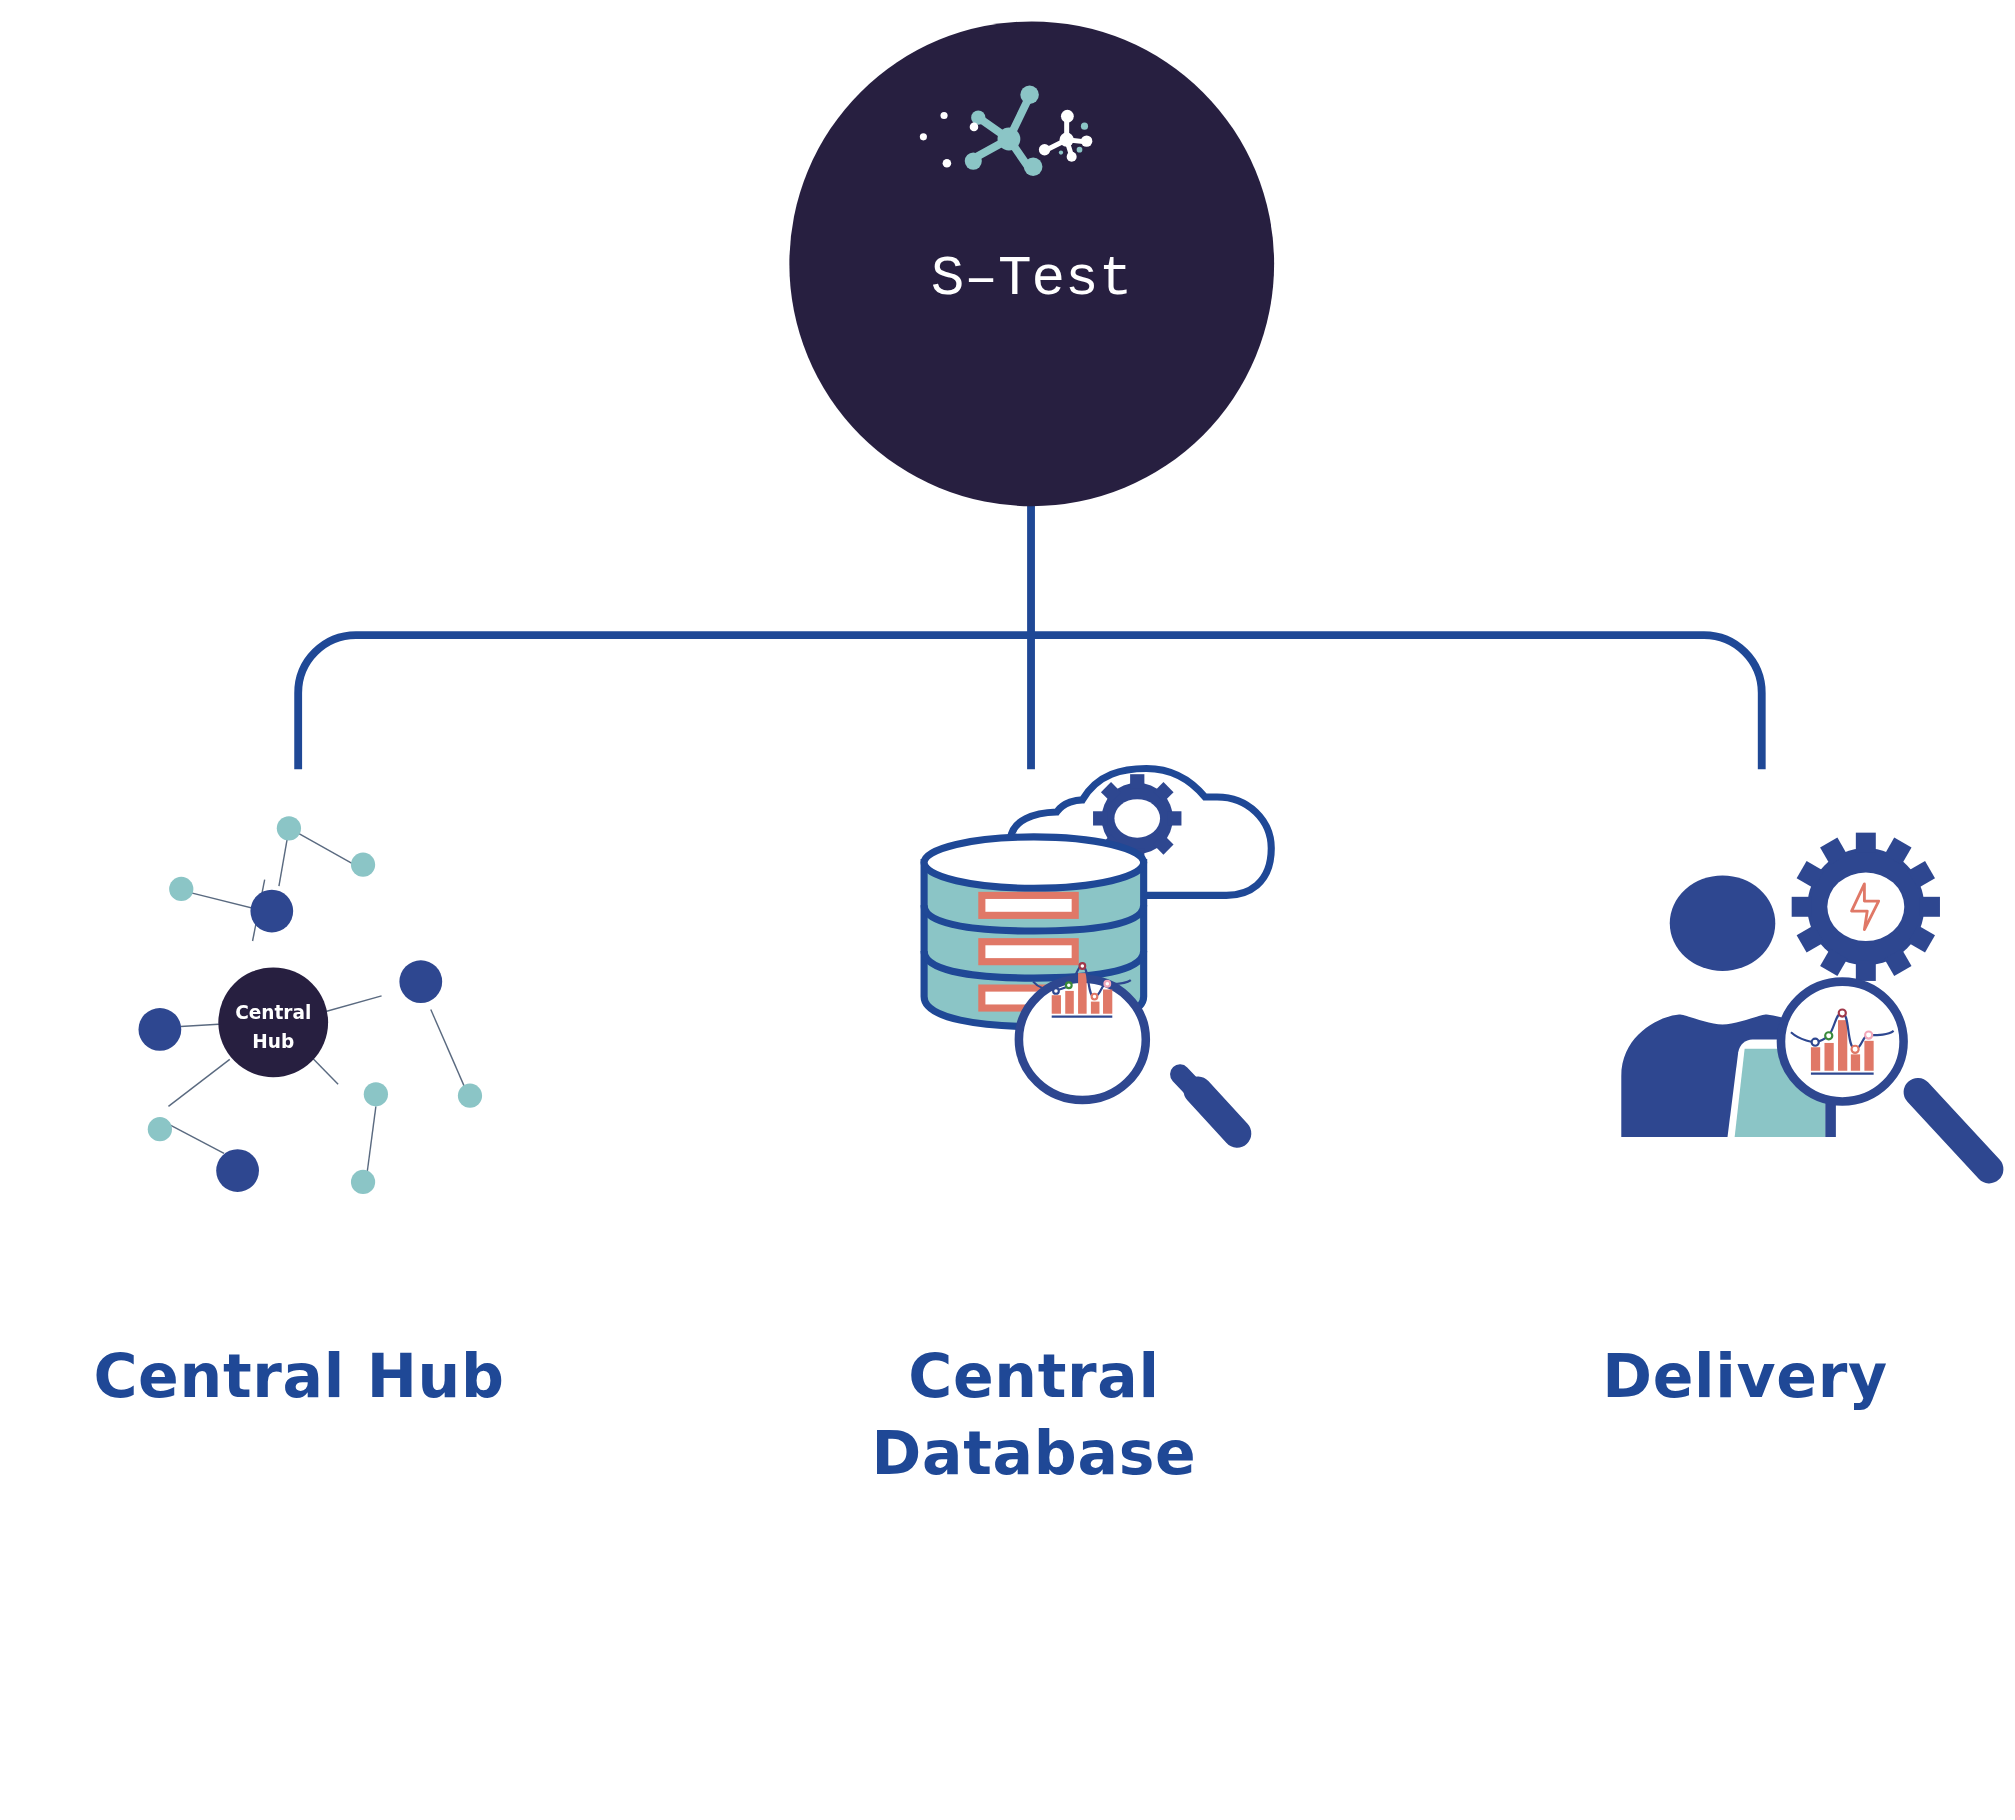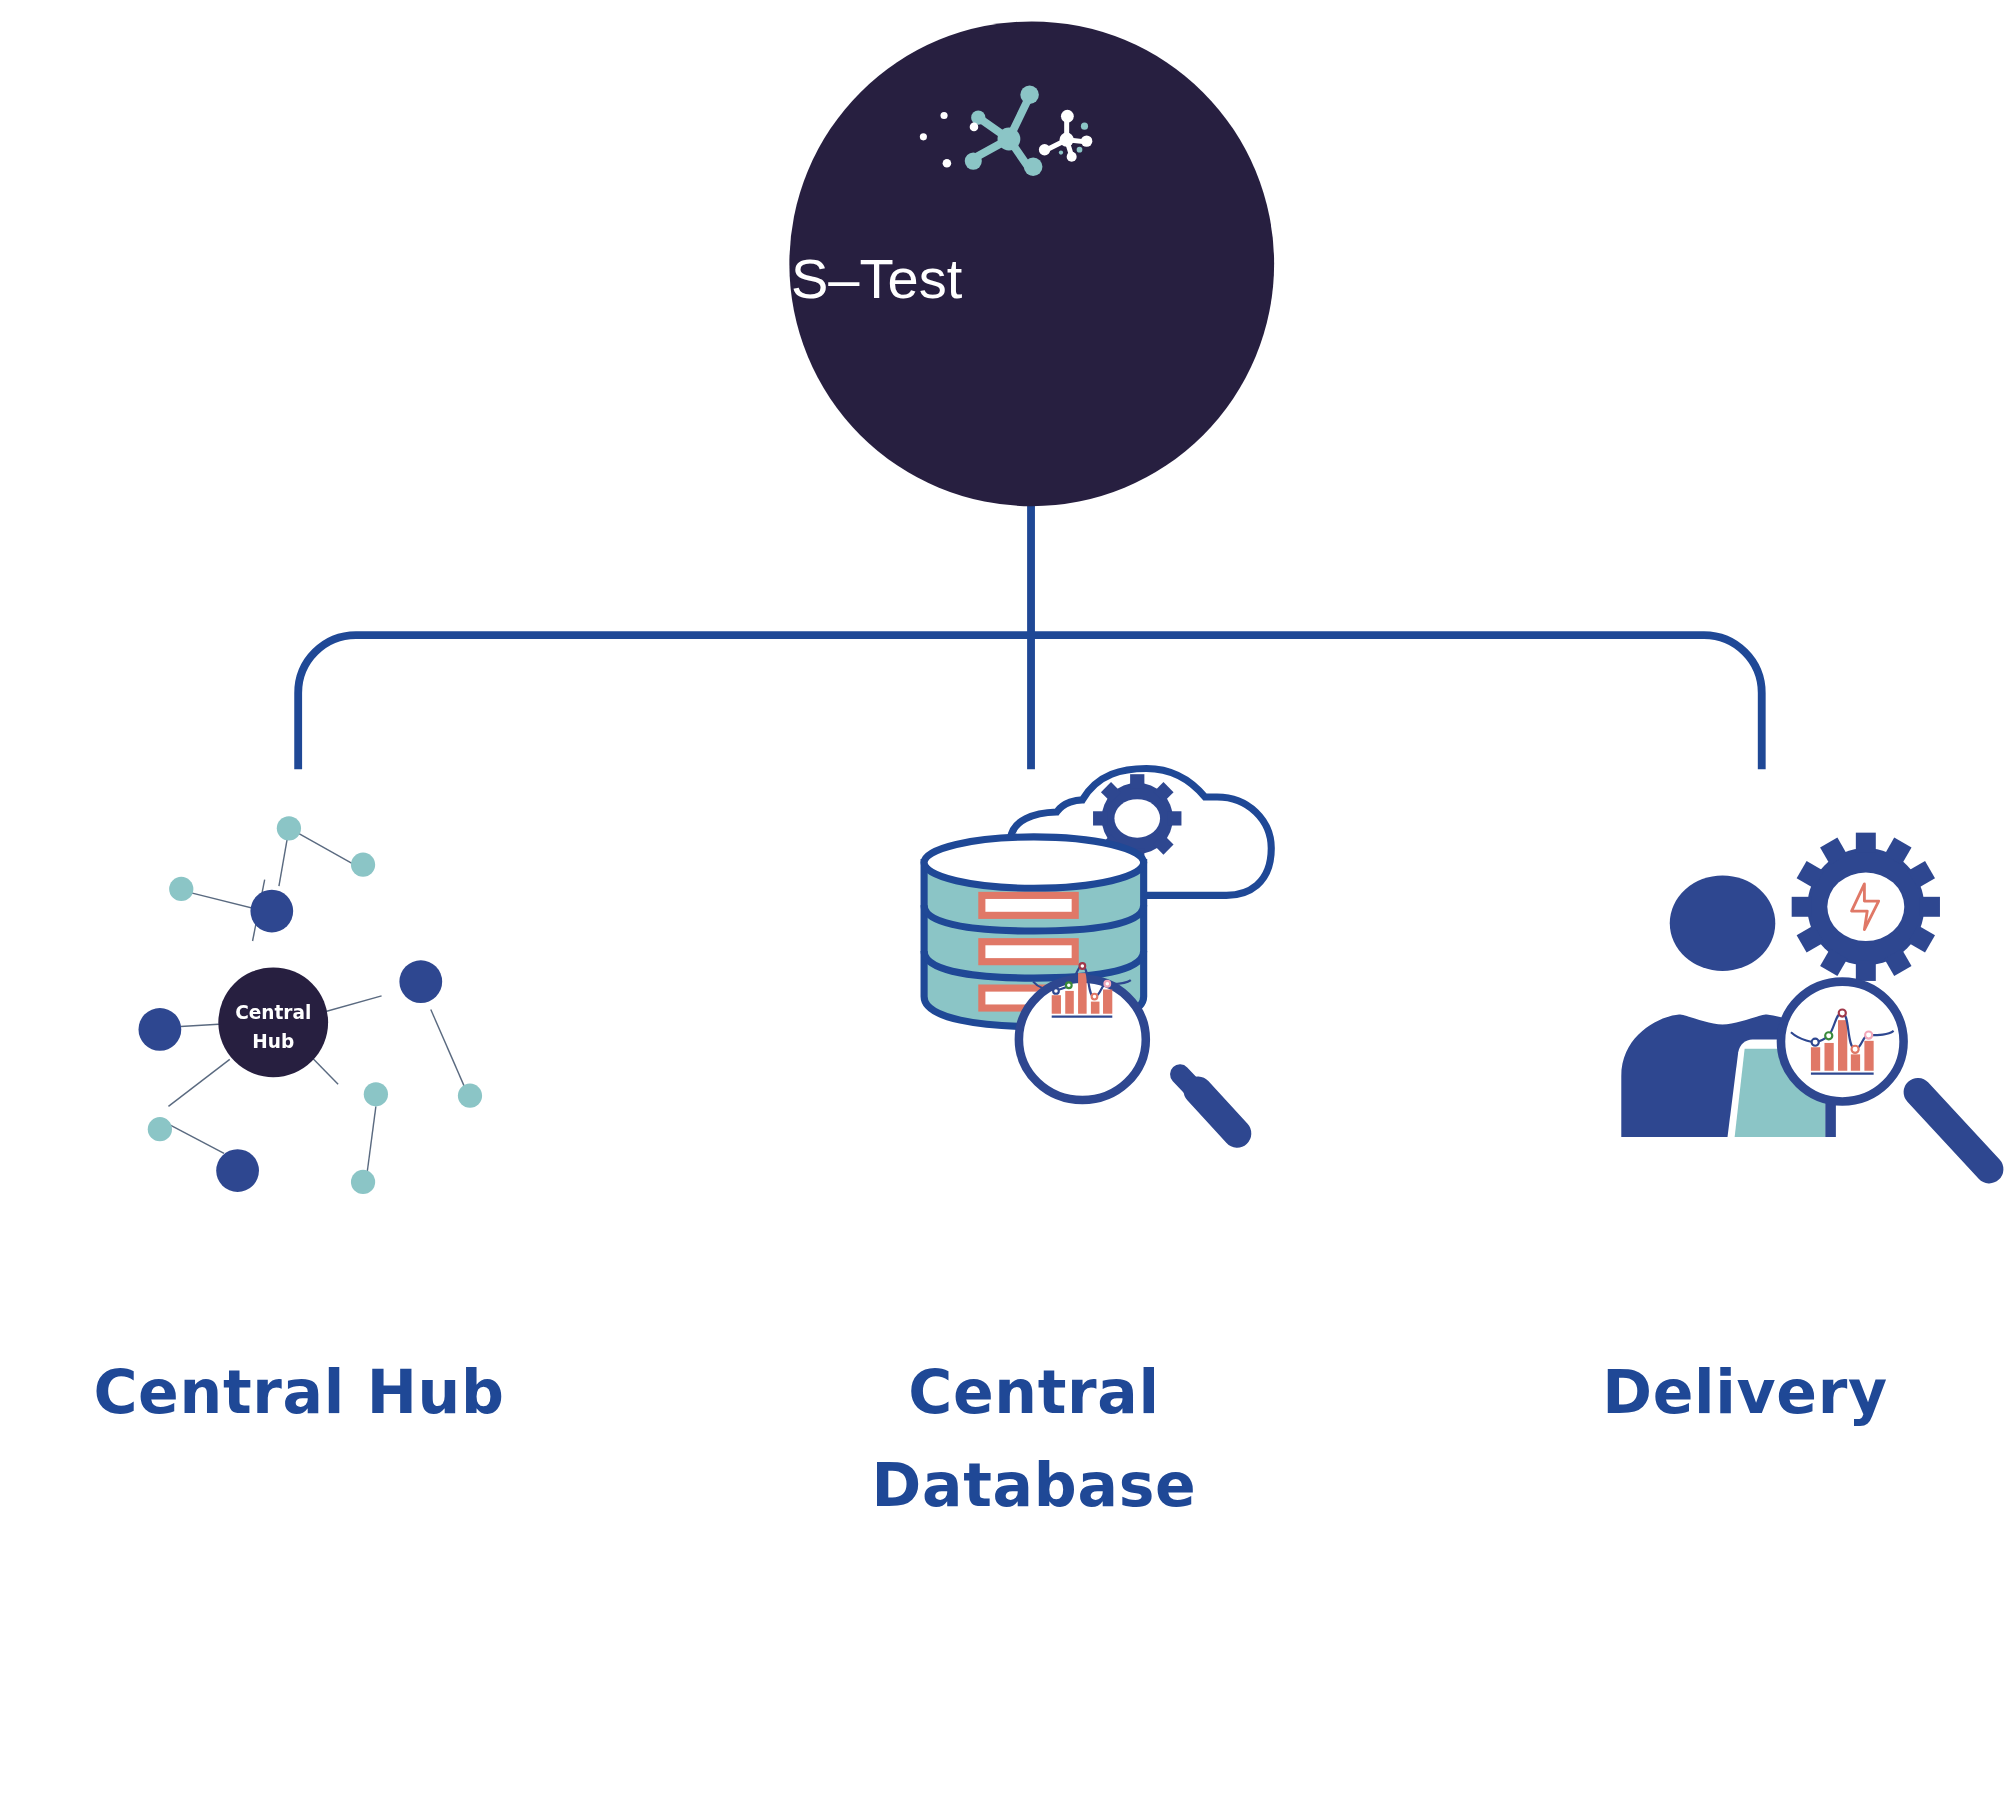--- a/index.html
+++ b/index.html
@@ -2,24 +2,24 @@
 <html style="font-size:11.4px"><head>
 <meta charset="utf-8">
 <style>
   html, body { margin:0; padding:0; background:#ffffff; }
   body { width:2015px; height:1820px; position:relative; overflow:hidden;
          font-family:"Liberation Sans", sans-serif; }
   .layer { position:absolute; left:0; top:0; }
   .label { position:absolute; text-align:center; color:#1f4896;
            font-family:"DejaVu Sans", sans-serif; font-weight:bold;
            font-size:60px; line-height:77px; letter-spacing:0.7px; }
-  .label span { display:block;margin-top:16px; }
+  .label span { display:block; }
   #root-title { position:absolute; left:791px; top:250px; width:481px;
-                color:#ffffff;
-                font-family:Liberation Sans, sans-serif; font-size:56px; line-height:58px; }
+                text-align:center; color:#ffffff;
+                font-family:Liberation Mono, monospace; font-size:56px; line-height:58px; }
   #root-title span { display:block; }
 </style>
 </head>
 <body>
 
 <svg class="layer" width="2015" height="1820" viewBox="0 0 2826 2553">
 
   <g fill="none" stroke="#1f4896" stroke-width="11">
     <line x1="1446" y1="700" x2="1446" y2="1079"></line>
     <path d="M418 1079 V 972 A 81 81 0 0 1 499 891 H 2390 A 81 81 0 0 1 2471 972 V 1079"></path>

